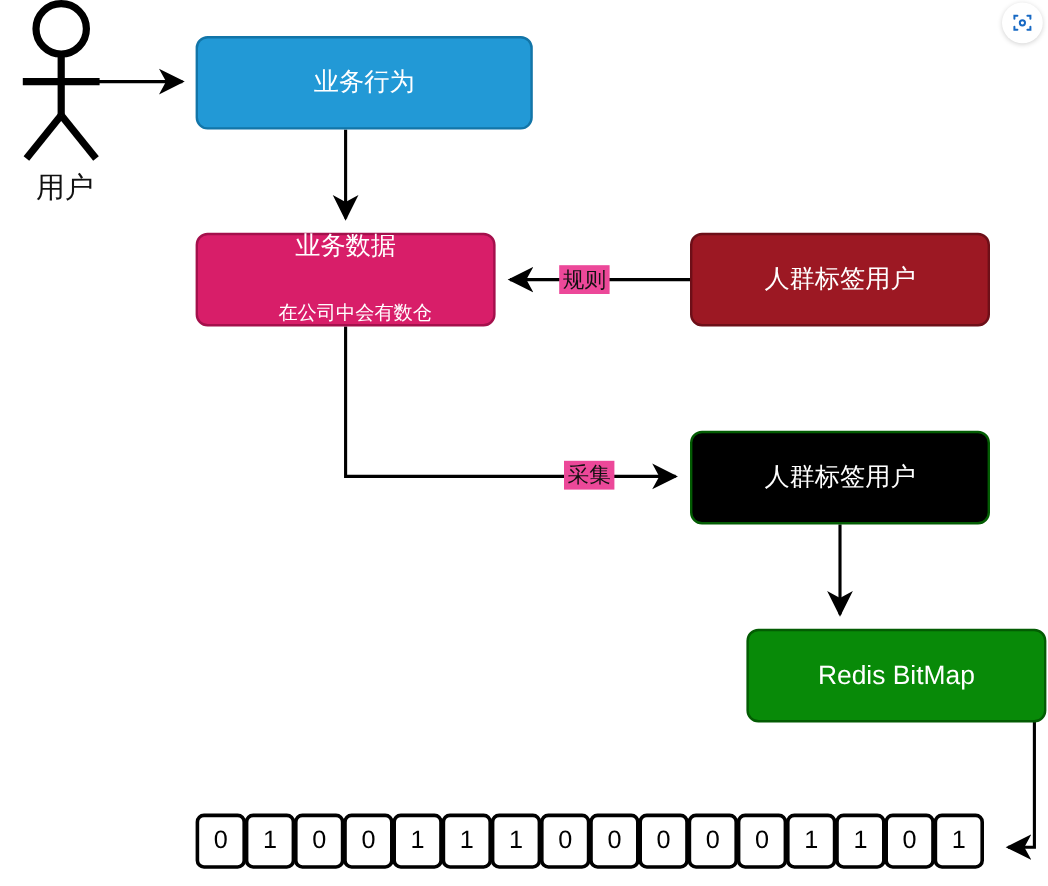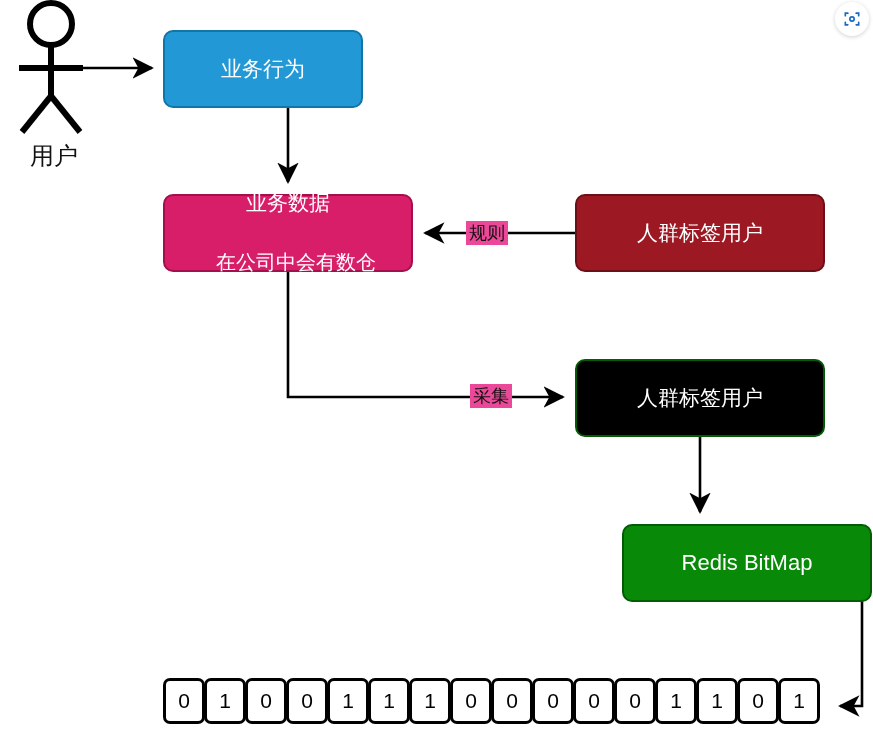--- a/index.html
+++ b/index.html
@@ -26,30 +26,30 @@
     align-items: center;
     justify-content: center;
     color: #ffffff;
     text-align: center;
     line-height: 1.18;
   }
   .node .line1 {
     font-size: 21px;
   }
   .node .line2 {
-    font-size: 20px;
+    font-size: 16px;
     margin-left: 16px;
   }
   .node.single {
     font-size: 21px;
   }
 
   
   #node-business-action {
-    left: 163px; top: 30px; width: 200px; height: 78px;
+    left: 163px; top: 30px; width: 281px; height: 78px;
     background: #2299d6;
     border: 2.5px solid #1275a8;
   }
   #node-business-data {
     left: 163px; top: 194px; width: 250px; height: 78px;
     background: #d81e69;
     border: 2.5px solid #a4104c;
     gap: 35px;
   }
   #node-crowd-tag-task {

